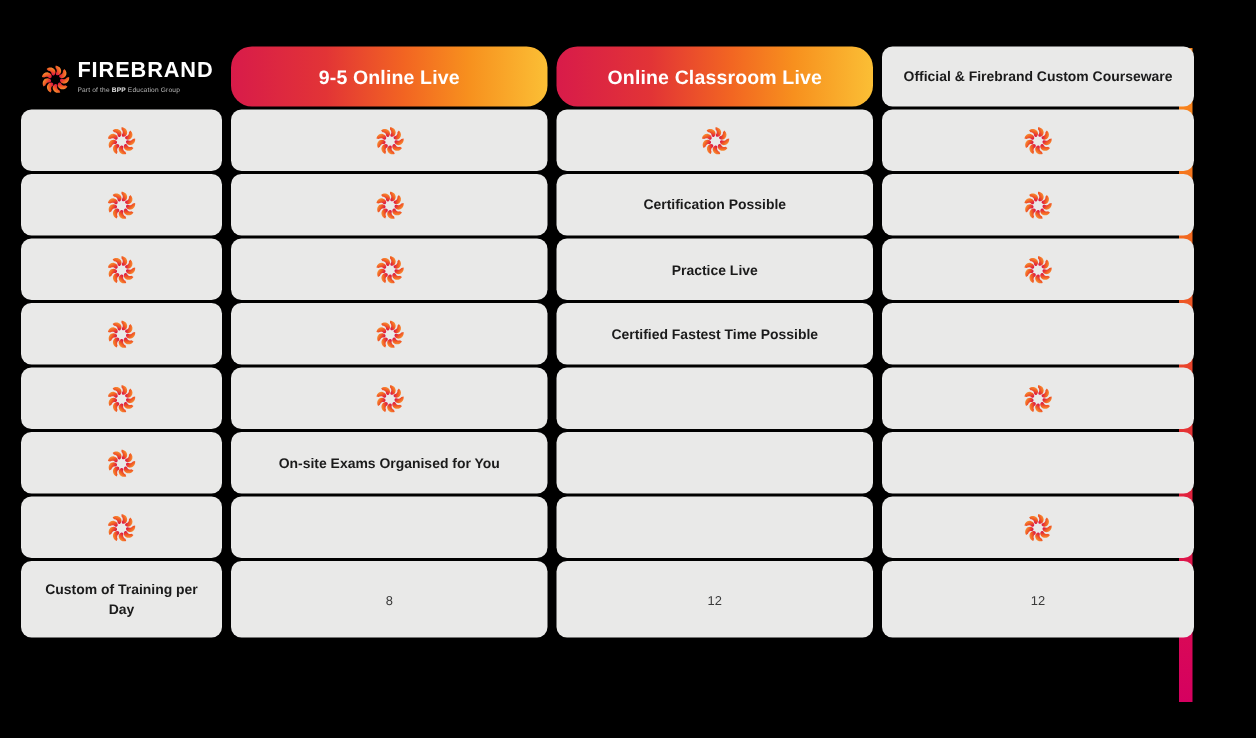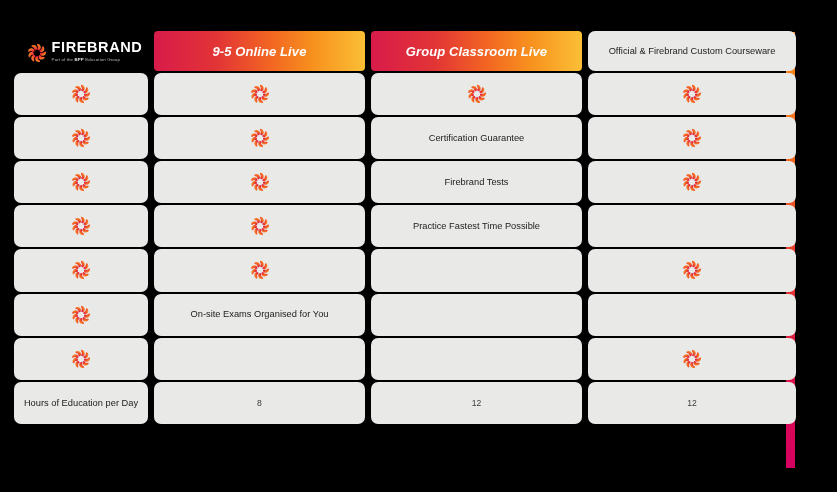--- a/index.html
+++ b/index.html
@@ -85,53 +85,52 @@
     color: #b8b8b8;
     font-size: 4.4px;
     letter-spacing: 0.12px;
     margin-top: 3px;
     white-space: nowrap;
   }
   .logo-tag b { color: #e3e3e3; font-weight: 700; }
 
   
   .head-pill {
-    border-radius: 4px;
+    border-radius: 14px;
     background: linear-gradient(90deg,
         #d81b4a 0%,
         #e23436 30%,
         #f26522 55%,
         #f7901e 75%,
         #fbbf35 100%);
     display: flex;
     align-items: center;
     justify-content: center;
     color: #ffffff;
     font-size: 13px;
     font-weight: 700;
     letter-spacing: 0.1px;
     text-align: center;
     padding: 0 6px;
     box-sizing: border-box;
-    font-style: italic;
   }
 
   
   .cell {
     background: #e9e9e8;
     border-radius: 7px;
     display: flex;
     align-items: center;
     justify-content: center;
     box-sizing: border-box;
   }
   .cell.feature {
     color: #1b1b1b;
     font-size: 9.3px;
-    font-weight: 400;
+    font-weight: 700;
     text-align: center;
     line-height: 1.32;
     padding: 13px 7px;
   }
   .cell.value {
     color: #3a3a3a;
     font-size: 8.6px;
     font-weight: 400;
   }
   .cell.empty { }
@@ -194,21 +193,21 @@
           </g>
         </svg>
       </span>
       <span class="logo-text">
         <span class="logo-word">FIREBRAND</span>
         <span class="logo-tag"><span>Part of the </span><b>BPP</b><span> Education Group</span></span>
       </span>
     </div>
 
     <div class="head-pill">9-5 Online Live</div>
-    <div class="head-pill">Group Classroom Live</div>
+    <div class="head-pill">Online Classroom Live</div>
 
   <div class="cell feature">Official &amp; Firebrand Custom Courseware</div>
       <div class="cell">
         <span>
           <svg class="tick" viewBox="0 0 48 48" aria-hidden="true">
             <defs>
               <linearGradient id="lg_0_0" x1="0" y1="1" x2="1" y2="0">
                 <stop offset="0%" stop-color="#d6004f"></stop>
                 <stop offset="50%" stop-color="#f15a24"></stop>
                 <stop offset="100%" stop-color="#fbb040"></stop>
@@ -461,21 +460,21 @@
                   <path d="M0,-17 C4,-17 7,-14 7,-10.5 C7,-7 4.5,-5.2 2.6,-5.2 C1.2,-5.2 0.4,-6 0.4,-7.2 C0.4,-8.6 1.6,-9.2 1.6,-10.6 C1.6,-12.2 0.9,-13.4 0,-14.2 Z"></path>
                 </g>
                 <g transform="rotate(320)">
                   <path d="M0,-17 C4,-17 7,-14 7,-10.5 C7,-7 4.5,-5.2 2.6,-5.2 C1.2,-5.2 0.4,-6 0.4,-7.2 C0.4,-8.6 1.6,-9.2 1.6,-10.6 C1.6,-12.2 0.9,-13.4 0,-14.2 Z"></path>
                 </g>
               </g>
             </g>
           </svg>
         </span>
       </div>
-      <div class="cell feature">Certification Guarantee</div>
+      <div class="cell feature">Certification Possible</div>
       <div class="cell">
         <span>
           <svg class="tick" viewBox="0 0 48 48" aria-hidden="true">
             <defs>
               <linearGradient id="lg_2_0" x1="0" y1="1" x2="1" y2="0">
                 <stop offset="0%" stop-color="#d6004f"></stop>
                 <stop offset="50%" stop-color="#f15a24"></stop>
                 <stop offset="100%" stop-color="#fbb040"></stop>
               </linearGradient>
             </defs>
@@ -594,21 +593,21 @@
                   <path d="M0,-17 C4,-17 7,-14 7,-10.5 C7,-7 4.5,-5.2 2.6,-5.2 C1.2,-5.2 0.4,-6 0.4,-7.2 C0.4,-8.6 1.6,-9.2 1.6,-10.6 C1.6,-12.2 0.9,-13.4 0,-14.2 Z"></path>
                 </g>
                 <g transform="rotate(320)">
                   <path d="M0,-17 C4,-17 7,-14 7,-10.5 C7,-7 4.5,-5.2 2.6,-5.2 C1.2,-5.2 0.4,-6 0.4,-7.2 C0.4,-8.6 1.6,-9.2 1.6,-10.6 C1.6,-12.2 0.9,-13.4 0,-14.2 Z"></path>
                 </g>
               </g>
             </g>
           </svg>
         </span>
       </div>
-      <div class="cell feature">Firebrand Tests</div>
+      <div class="cell feature">Practice Live</div>
       <div class="cell">
         <span>
           <svg class="tick" viewBox="0 0 48 48" aria-hidden="true">
             <defs>
               <linearGradient id="lg_3_0" x1="0" y1="1" x2="1" y2="0">
                 <stop offset="0%" stop-color="#d6004f"></stop>
                 <stop offset="50%" stop-color="#f15a24"></stop>
                 <stop offset="100%" stop-color="#fbb040"></stop>
               </linearGradient>
             </defs>
@@ -727,21 +726,21 @@
                   <path d="M0,-17 C4,-17 7,-14 7,-10.5 C7,-7 4.5,-5.2 2.6,-5.2 C1.2,-5.2 0.4,-6 0.4,-7.2 C0.4,-8.6 1.6,-9.2 1.6,-10.6 C1.6,-12.2 0.9,-13.4 0,-14.2 Z"></path>
                 </g>
                 <g transform="rotate(320)">
                   <path d="M0,-17 C4,-17 7,-14 7,-10.5 C7,-7 4.5,-5.2 2.6,-5.2 C1.2,-5.2 0.4,-6 0.4,-7.2 C0.4,-8.6 1.6,-9.2 1.6,-10.6 C1.6,-12.2 0.9,-13.4 0,-14.2 Z"></path>
                 </g>
               </g>
             </g>
           </svg>
         </span>
       </div>
-      <div class="cell feature">Practice Fastest Time Possible</div>
+      <div class="cell feature">Certified Fastest Time Possible</div>
       <div class="cell empty"></div>
       <div class="cell">
         <span>
           <svg class="tick" viewBox="0 0 48 48" aria-hidden="true">
             <defs>
               <linearGradient id="lg_4_1" x1="0" y1="1" x2="1" y2="0">
                 <stop offset="0%" stop-color="#d6004f"></stop>
                 <stop offset="50%" stop-color="#f15a24"></stop>
                 <stop offset="100%" stop-color="#fbb040"></stop>
               </linearGradient>
@@ -999,18 +998,18 @@
                   <path d="M0,-17 C4,-17 7,-14 7,-10.5 C7,-7 4.5,-5.2 2.6,-5.2 C1.2,-5.2 0.4,-6 0.4,-7.2 C0.4,-8.6 1.6,-9.2 1.6,-10.6 C1.6,-12.2 0.9,-13.4 0,-14.2 Z"></path>
                 </g>
                 <g transform="rotate(320)">
                   <path d="M0,-17 C4,-17 7,-14 7,-10.5 C7,-7 4.5,-5.2 2.6,-5.2 C1.2,-5.2 0.4,-6 0.4,-7.2 C0.4,-8.6 1.6,-9.2 1.6,-10.6 C1.6,-12.2 0.9,-13.4 0,-14.2 Z"></path>
                 </g>
               </g>
             </g>
           </svg>
         </span>
       </div>
-      <div class="cell feature">Hours of Education per Day</div>
+      <div class="cell feature">Custom of Training per Day</div>
       <div class="cell value">8</div>
       <div class="cell value">12</div>
       <div class="cell value">12</div>
     </div>
 </div>
 
 </body></html>

